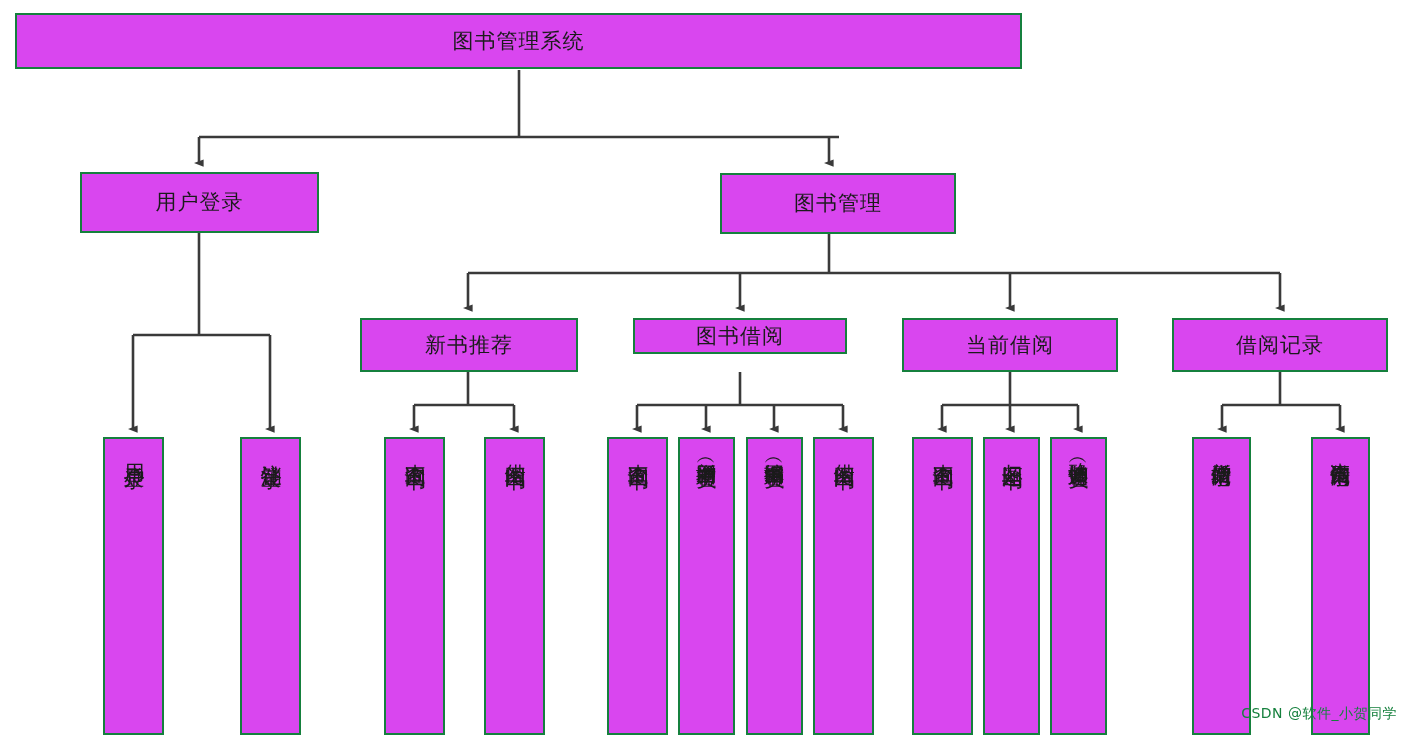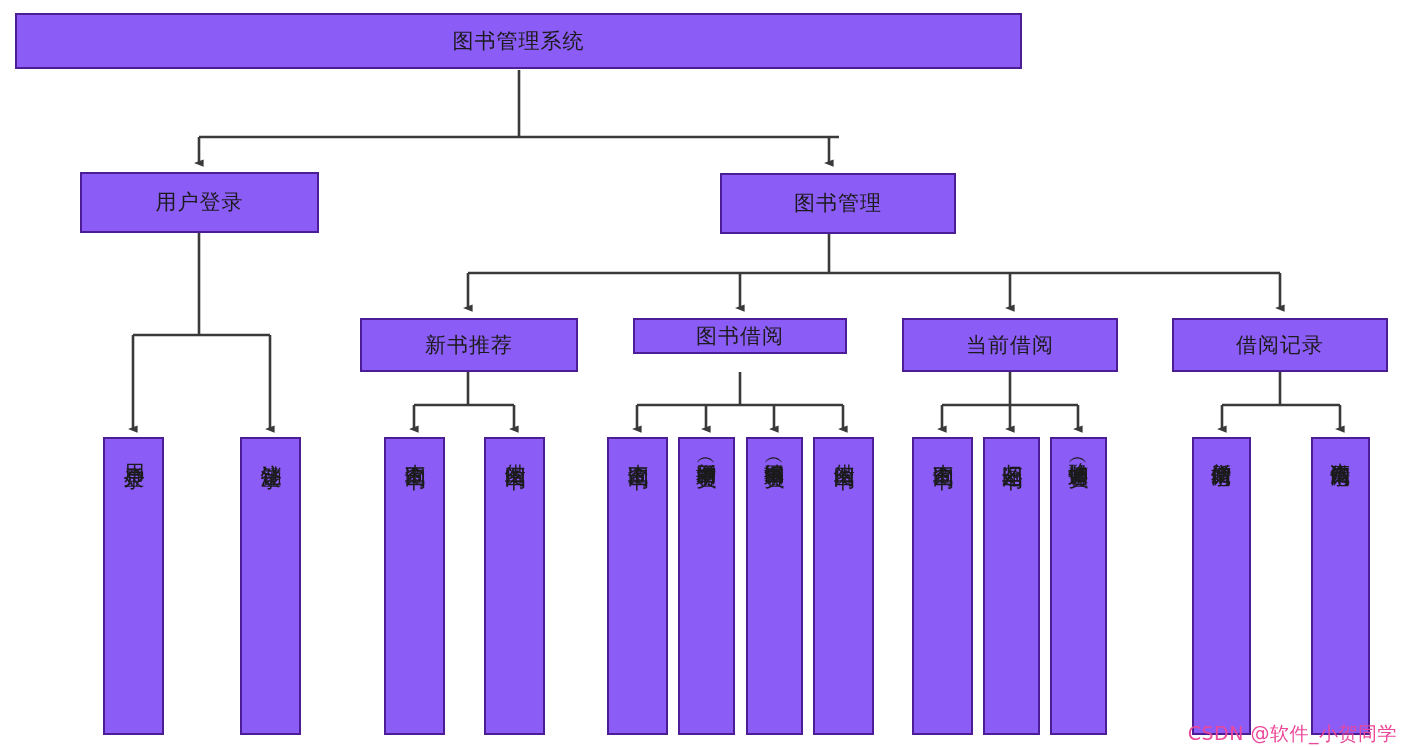--- a/index.html
+++ b/index.html
@@ -16,22 +16,22 @@
   }
   svg.connectors{
     position:absolute;
     left:0;top:0;
     width:1405px;height:747px;
     pointer-events:none;
   }
   .node{
     position:absolute;
     box-sizing:border-box;
-    background:#8b5cf6;
-    border:2px solid #4c1d95;
+    background:#d946ef;
+    border:2px solid #15803d;
     display:flex;
     align-items:center;
     justify-content:center;
     color:#1b1b1b;
     font-family:Liberation Serif, serif;
   }
   .node .lbl{
     display:block;
     text-align:center;
     line-height:1.05;
@@ -53,23 +53,23 @@
     text-orientation:upright;
     font-size:21px;
     line-height:1.12;
     letter-spacing:2px;
     white-space:nowrap;
   }
   .node.v.tall .lbl{font-size:20px;letter-spacing:1px;}
   .watermark{
     position:absolute;
     right:8px;
-    bottom:0;
-    font-size:19px;
-    color:#ec4899;
+    bottom:24px;
+    font-size:14px;
+    color:#15803d;
     white-space:nowrap;
     letter-spacing:0.5px;
   }
 </style>
 </head>
 <body>
 
 <div id="canvas">
 
   <svg class="connectors" viewBox="0 0 1405 747" xmlns="http://www.w3.org/2000/svg">

